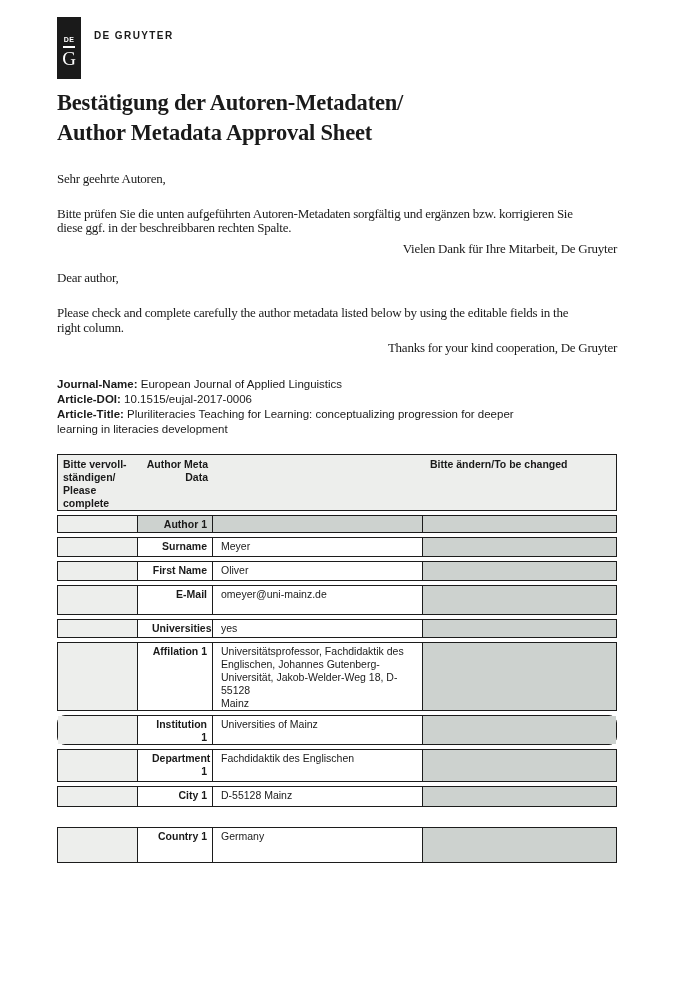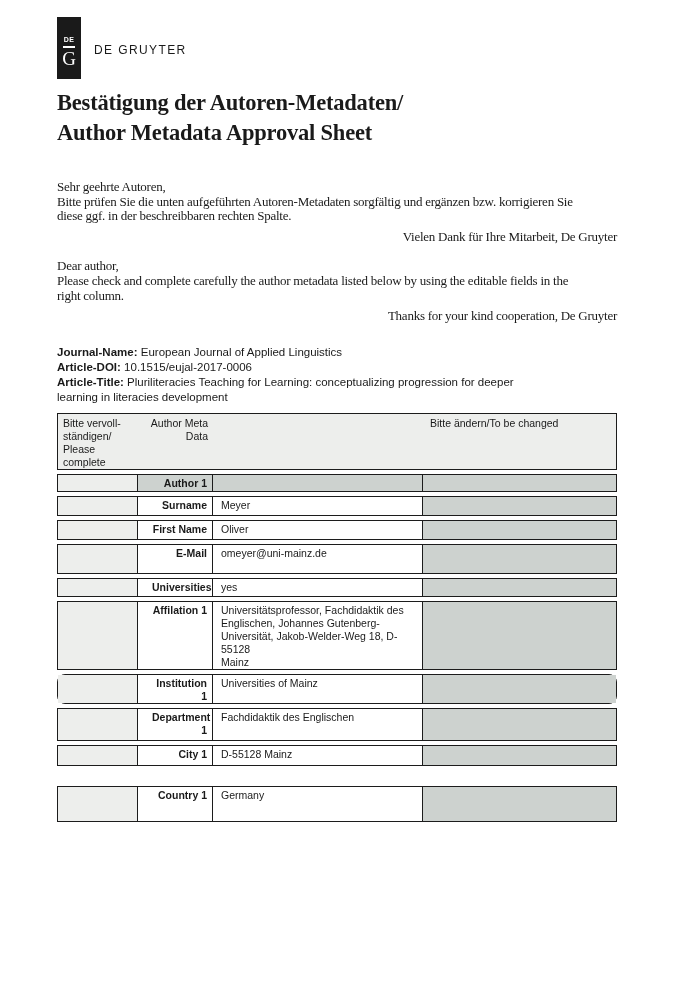--- a/index.html
+++ b/index.html
@@ -15,54 +15,54 @@
   .logo-row { position: relative; height: 62px; margin-bottom: 9px; }
   .logo-box {
     width: 24px; height: 62px; background: var(--logoblack, #1a1a1a);
     display: flex; flex-direction: column; align-items: center;
     padding-top: 19px; color: #fff;
   }
   .logo-de { font-size: 7px; font-weight: bold; letter-spacing: 0.5px; line-height: 7px; }
   .logo-rule { display: block; width: 12px; height: 2px; background: #fff; margin: 3px 0 1px 0; }
   .logo-g { font-family: "Liberation Serif", serif; font-size: 19px; line-height: 20px; }
   .wordmark {
-    position: absolute; left: 37px; top: 26px;
-    font-size: 12px; font-weight: normal; letter-spacing: 1.4px;
+    position: absolute; left: 37px; top: 13px;
+    font-size: 10px; font-weight: bold; letter-spacing: 1.4px;
   }
 
   
   .doc-title {
     font-family: "Liberation Serif", serif;
     font-size: 22.5px; font-weight: bold; line-height: 30px;
-    margin-bottom: 32px; letter-spacing: -0.2px;
+    margin-bottom: 24px; letter-spacing: -0.2px;
   }
 
   
   .para {
     font-family: "Liberation Serif", serif;
     font-size: 13px; line-height: 14.6px; letter-spacing: -0.25px;
   }
-  .para .preline { white-space: pre-line; }
+  .para .preline { white-space: pre-line; margin-top: 20px; }
   .para .thanks { text-align: right; margin-top: 6px; }
   .para-de { margin-bottom: 15px; }
   .para-en { margin-bottom: 21px; }
 
   
-  .meta { font-size: 11.5px; line-height: 15px; margin-bottom: 8px; }
+  .meta { font-size: 11.5px; line-height: 15px; margin-bottom: 17px; }
   .meta .b { font-weight: bold; }
   .meta .preline { white-space: pre-line; }
 
   
   .mtable { width: 560px; font-size: 10.5px; line-height: 13px; }
   .thead {
     border: 1.5px solid var(--bordc, #1c1c1c);
     background: var(--lightcell, #edeeec);
     min-height: 46px;
     display: grid; grid-template-columns: 79px 75px 210px 1fr;
-    padding-top: 3px; font-weight: normal;
+    padding-top: 3px; font-weight: bold;
   }
   .thead .hc { white-space: pre-line; }
   .thead .hc1 { padding-left: 5px; }
   .thead .hc2 { text-align: right; padding-right: 4px; }
   .thead .hc4 { padding-left: 8px; }
 
   .trow {
     border: 1.5px solid var(--bordc, #1c1c1c);
     margin-top: 4px;
     display: grid; grid-template-columns: 79px 75px 210px 1fr;

